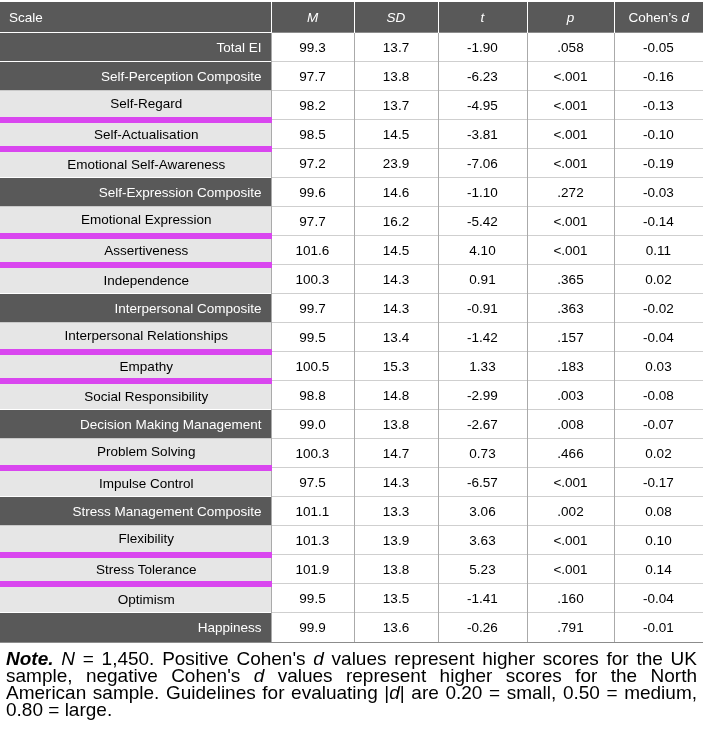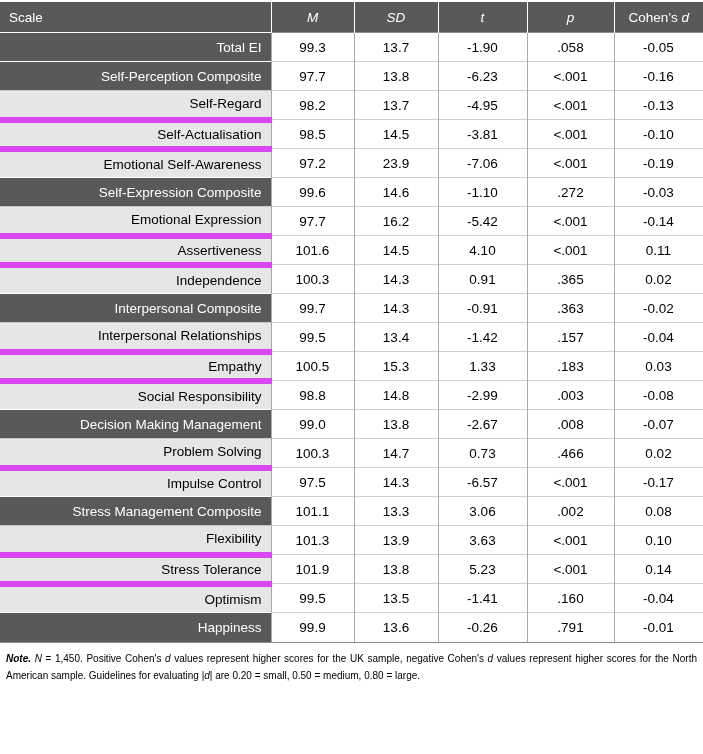--- a/index.html
+++ b/index.html
@@ -77,21 +77,21 @@
   tr.dark td.label {
     background: #595959;
     color: #ffffff;
     text-align: right;
     padding-left: 9px;
   }
   
   tr.light td.label {
     background: #e6e6e6;
     color: #000000;
-    text-align: right;
+    text-align: center;
     padding-left: 31px;
     border-top: 1px solid #c9c9c9;
   }
   tr.light + tr.light td.label { border-top: 6px solid #d946ef; }
   tr.dark td.label { border-top: 1px solid #ffffff; }
 
   
   tbody td.num.last, thead th.num-head.last { border-right: 1px solid #aaaaaa; margin-left: 31px; }
   thead th.num-head.last { border-right: none; }
 
@@ -100,21 +100,21 @@
     width: 703px;
     height: 1px;
     background: #8c8c8c;
   }
 
   
   #note {
     width: 703px;
     box-sizing: border-box;
     padding: 7px 6px 0 6px;
-    font-size: 10px;
+    font-size: 19px;
     line-height: 17px;
     text-align: justify;
     color: #000000;
   }
   #note .b-i { font-weight: bold; font-style: italic; }
   #note .i { font-style: italic; }
 </style>
 </head>
 <body>
 

